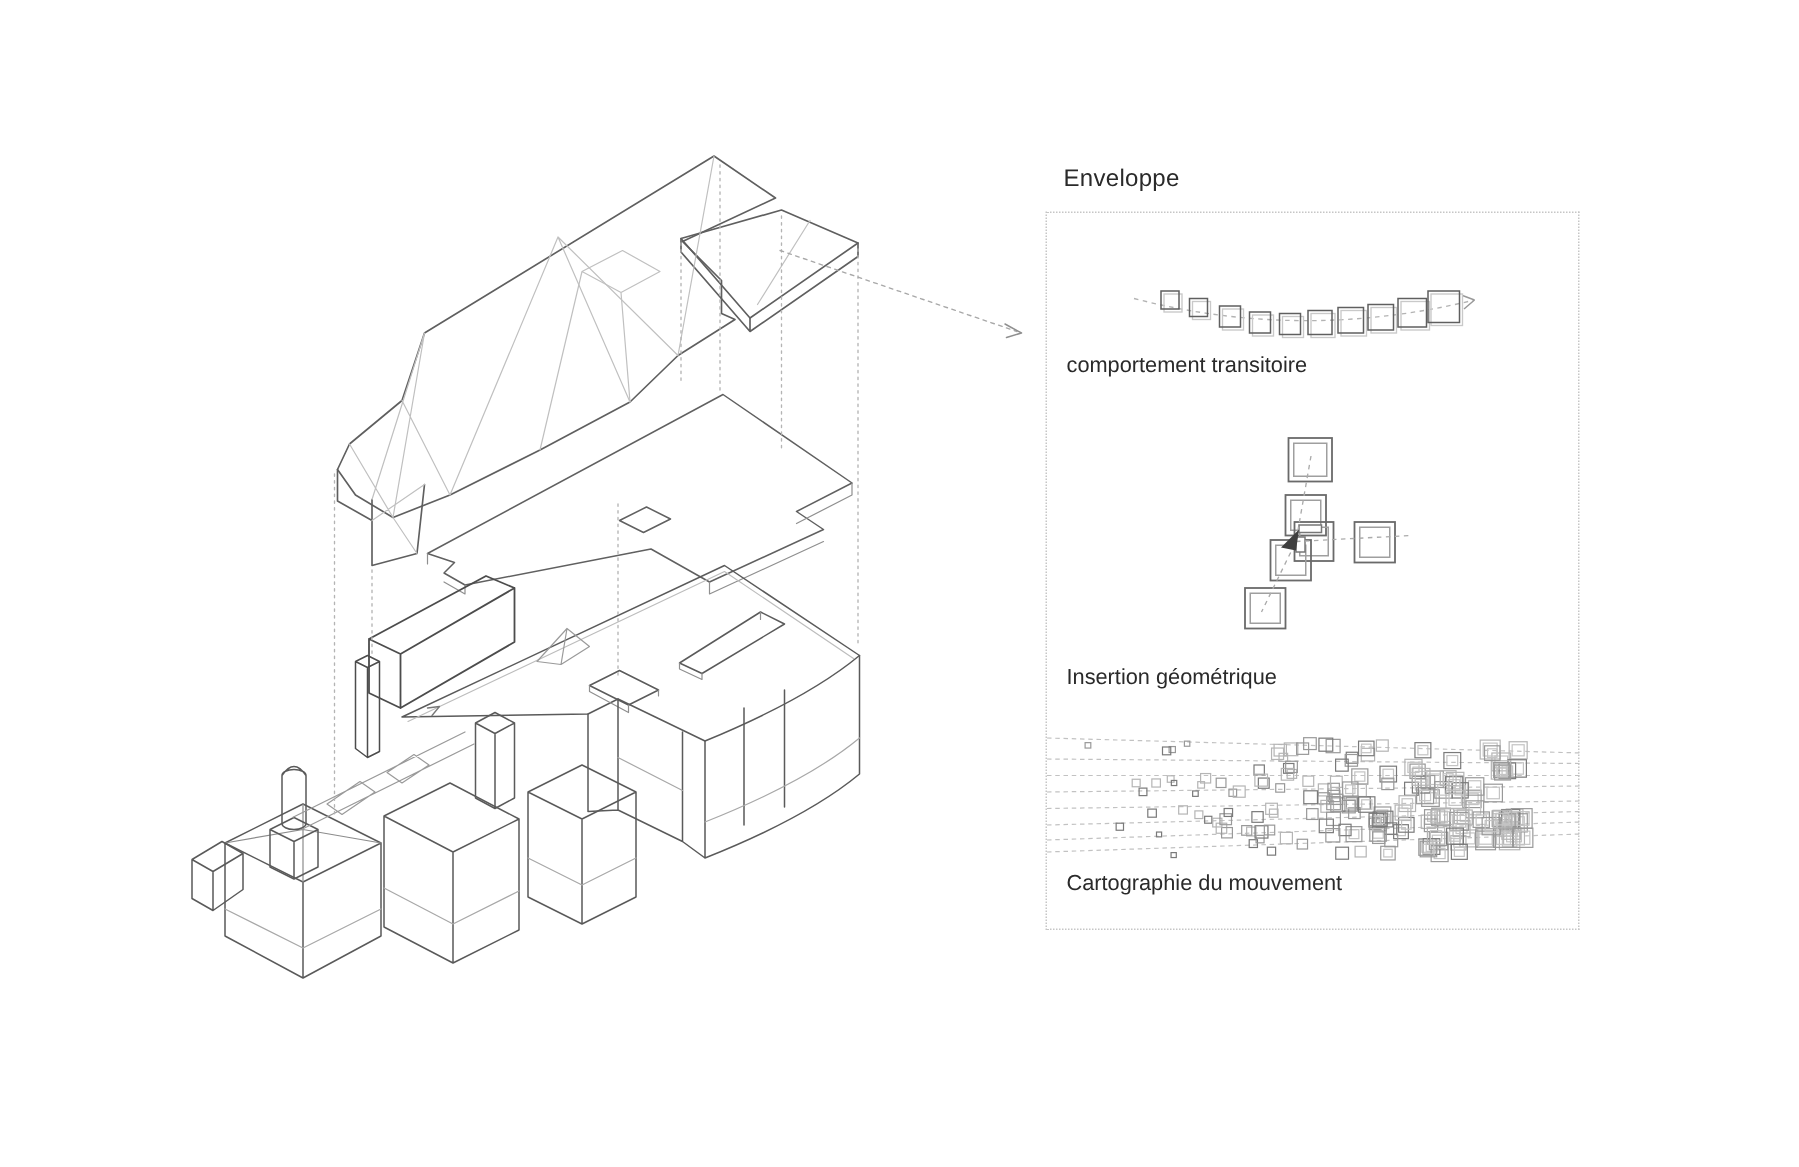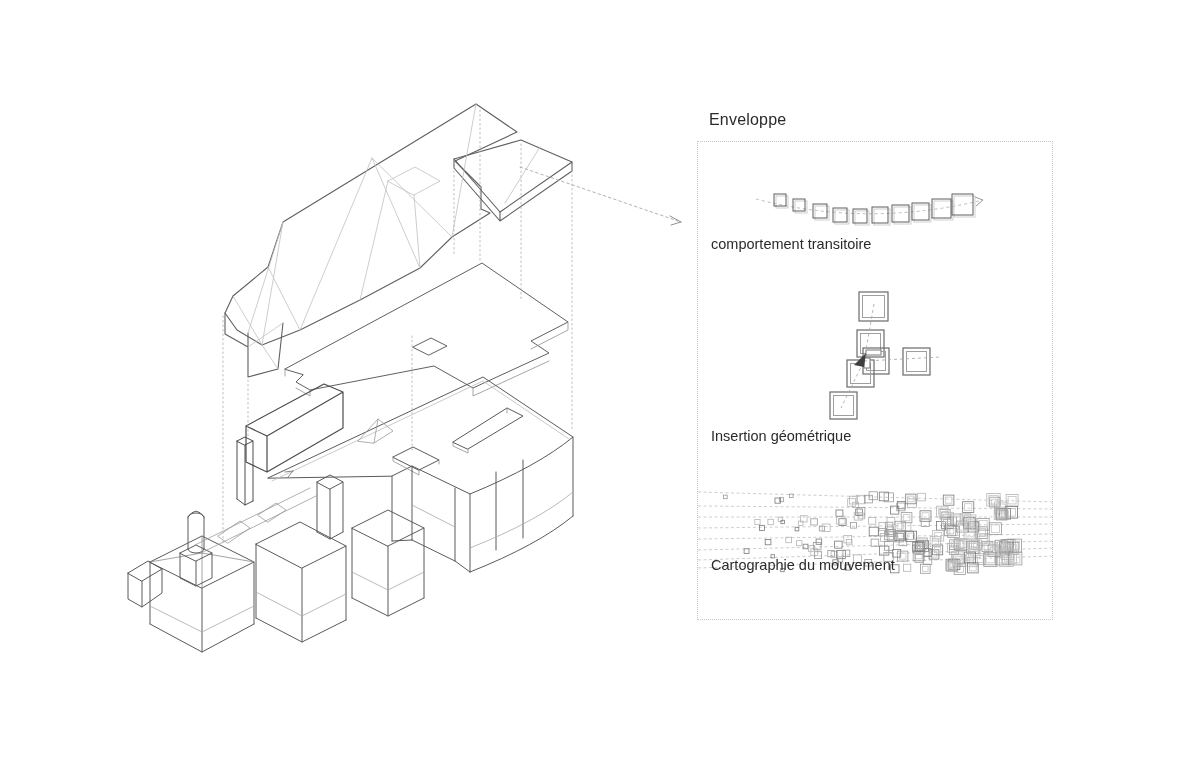--- a/index.html
+++ b/index.html
@@ -8,22 +8,22 @@
   .bld{position:absolute;left:0;top:0;width:1199px;height:778px;}
   .ptitle{position:absolute;left:709px;top:111px;font-size:16px;color:#2a2a2a;letter-spacing:.2px;}
   .panel{position:absolute;left:697px;top:141px;width:356px;height:479px;
          border:1px dotted #c6c6c6;box-sizing:border-box;}
   .dg{position:absolute;left:0;}
   #dg-transitoire{top:40px;width:356px;height:62px;}
   #dg-insertion{top:140px;width:356px;height:145px;}
   #dg-carto{top:344px;width:356px;height:90px;}
   .lbl{position:absolute;left:13px;font-size:14.5px;color:#2a2a2a;white-space:nowrap;text-align:center;}
   #lbl-transitoire{top:94px;}
-  #lbl-insertion{top:286px;}
-  #lbl-carto{top:415px;}
+  #lbl-insertion{top:302px;}
+  #lbl-carto{top:439px;}
 </style>
 </head>
 <body>
 
 <div class="stage">
 
   <svg class="bld" viewBox="0 0 1199 778">
     <g fill="none" stroke-linejoin="round" stroke-linecap="round">
 
       <g stroke="#5f5f5f" stroke-width="1.1">

